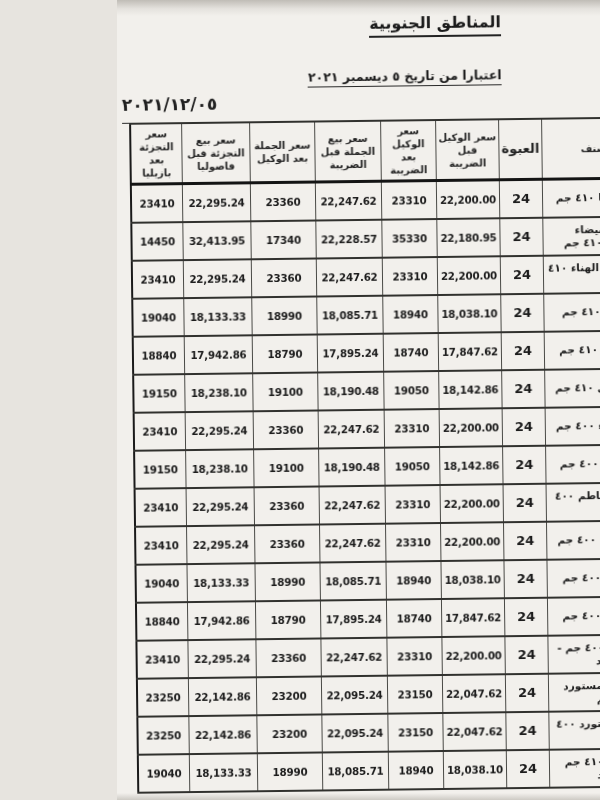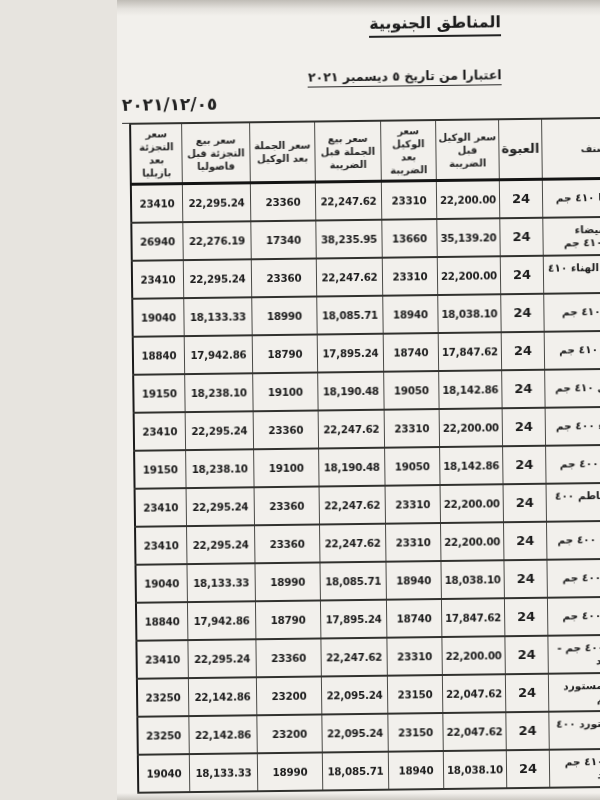--- a/index.html
+++ b/index.html
@@ -110,26 +110,26 @@
             <td class="num">23310</td>
             <td class="num">22,247.62</td>
             <td class="num">23360</td>
             <td class="num">22,295.24</td>
             <td class="num">23410</td>
           </tr>
           <tr>
             <td>7018</td>
             <td class="name-cell">فاصوليا بيضاء بالطماطم ٤١٠ جم</td>
             <td>24</td>
-            <td class="num">35,139.20</td>
-            <td class="num">13660</td>
-            <td class="num">38,235.95</td>
+            <td class="num">22,180.95</td>
+            <td class="num">35330</td>
+            <td class="num">22,228.57</td>
             <td class="num">17340</td>
-            <td class="num">22,276.19</td>
-            <td class="num">26940</td>
+            <td class="num">32,413.95</td>
+            <td class="num">14450</td>
           </tr>
           <tr>
             <td>7019</td>
             <td class="name-cell">فاصوليا بيضاء الهناء ٤١٠ جم</td>
             <td>24</td>
             <td class="num">22,200.00</td>
             <td class="num">23310</td>
             <td class="num">22,247.62</td>
             <td class="num">23360</td>
             <td class="num">22,295.24</td>

